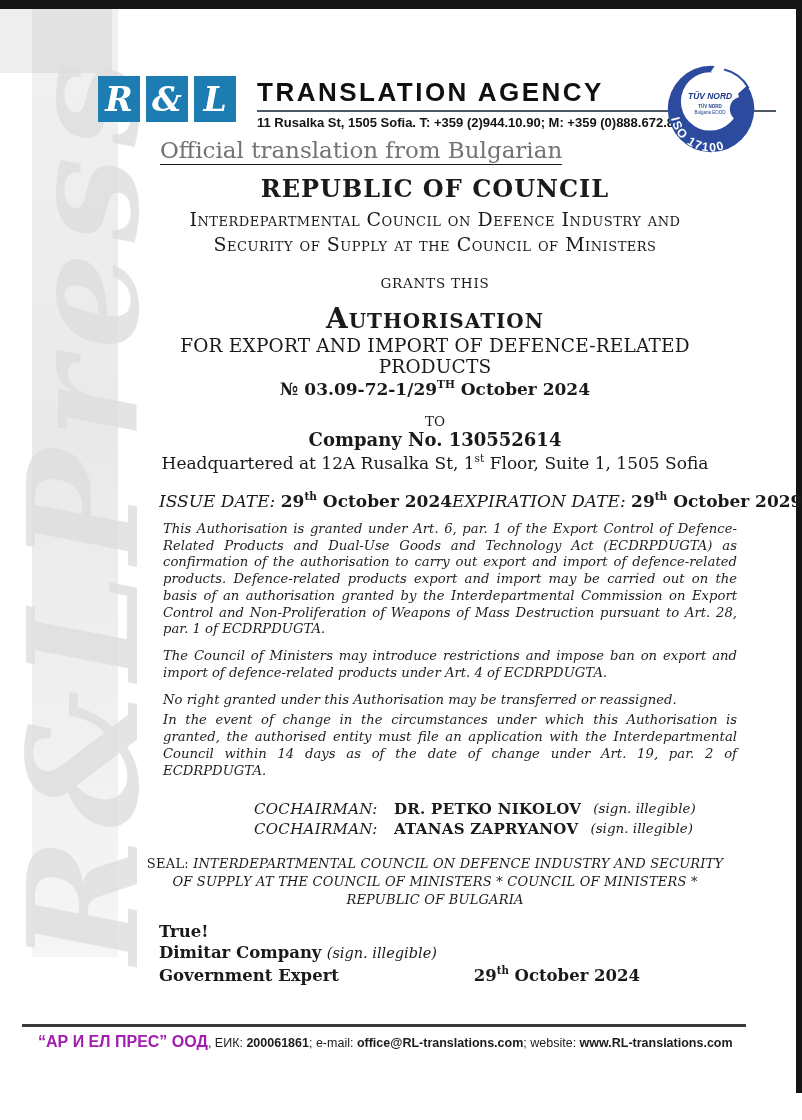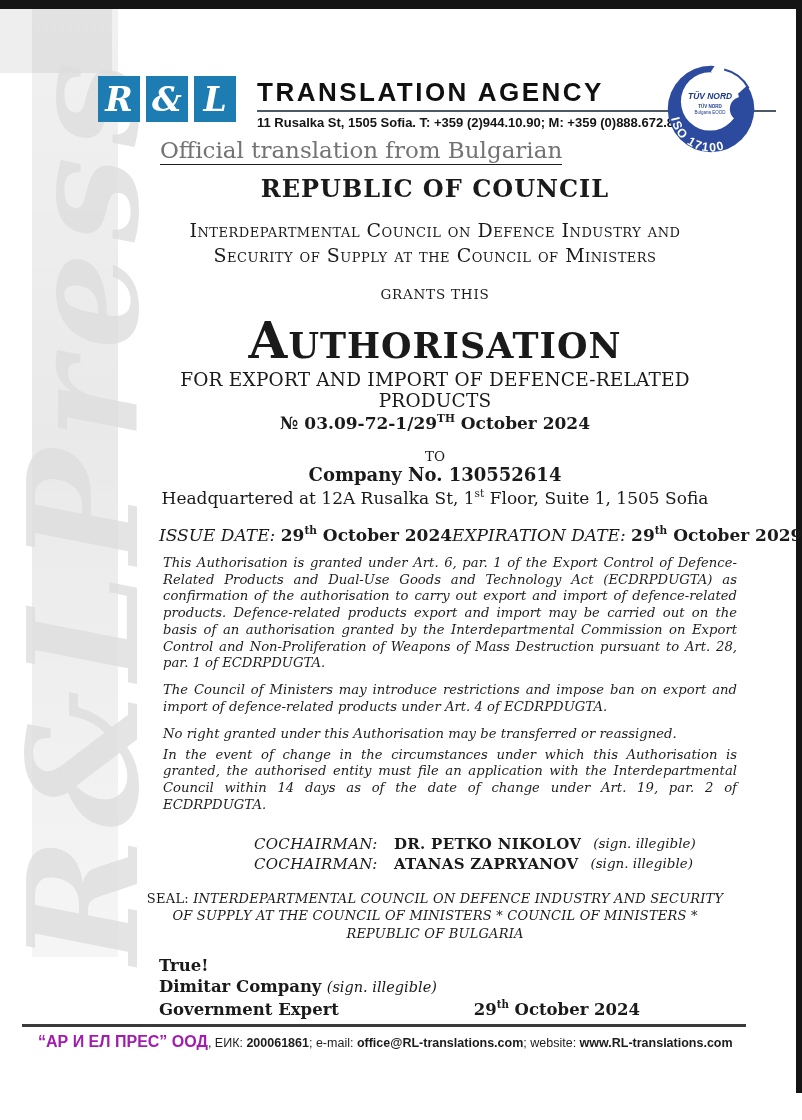--- a/index.html
+++ b/index.html
@@ -26,23 +26,23 @@
   .agency-rule{margin-top:2px;height:2px;background:#4d5a66;width:519px;}
   .agency-address{font-family:"Liberation Sans",sans-serif;font-weight:bold;font-size:13px;margin-top:3px;color:#141414;}
   .seal{position:absolute;left:664px;top:61px;width:94px;height:96px;}
   .official-line{position:absolute;left:160px;top:137px;font-size:23px;color:#737373;
                  border-bottom:1.5px solid #1c1c1c;padding-bottom:1px;}
 
   
   .content{position:absolute;left:132px;top:166px;width:606px;}
   .center{text-align:center;}
   .country{font-size:24px;font-weight:700;letter-spacing:1px;margin-top:8px;}
-  .council{font-size:19px;font-variant:small-caps;line-height:1.3;margin-top:15px;letter-spacing:.5px;}
+  .council{font-size:19px;font-variant:small-caps;line-height:1.3;margin-top:4px;letter-spacing:.5px;}
   .grants{font-size:13.5px;letter-spacing:.8px;margin-top:19px;}
-  .auth-title{font-size:50px;font-weight:700;font-variant:small-caps;letter-spacing:1px;margin-top:13px;line-height:1.05;}
+  .auth-title{font-size:28px;font-weight:700;font-variant:small-caps;letter-spacing:1px;margin-top:13px;line-height:1.05;}
   .auth-sub{font-size:18.5px;margin-top:1px;letter-spacing:.2px;}
   .auth-num{font-size:17px;font-weight:700;margin-top:1px;}
   .to-label{font-size:13.5px;margin-top:15px;}
   .company-name{font-size:30px;font-weight:700;letter-spacing:4px;margin-top:10px;}
   .company-no{font-size:18px;font-weight:700;margin-top:0;}
   .company-addr{font-size:17px;margin-top:2px;}
   sup{font-size:62%;font-weight:inherit;}
 
   .dates-row{display:flex;justify-content:space-between;margin-top:17px;padding:0 2px 0 27px;font-size:17px;white-space:nowrap;}
   .date-label{font-style:italic;}

